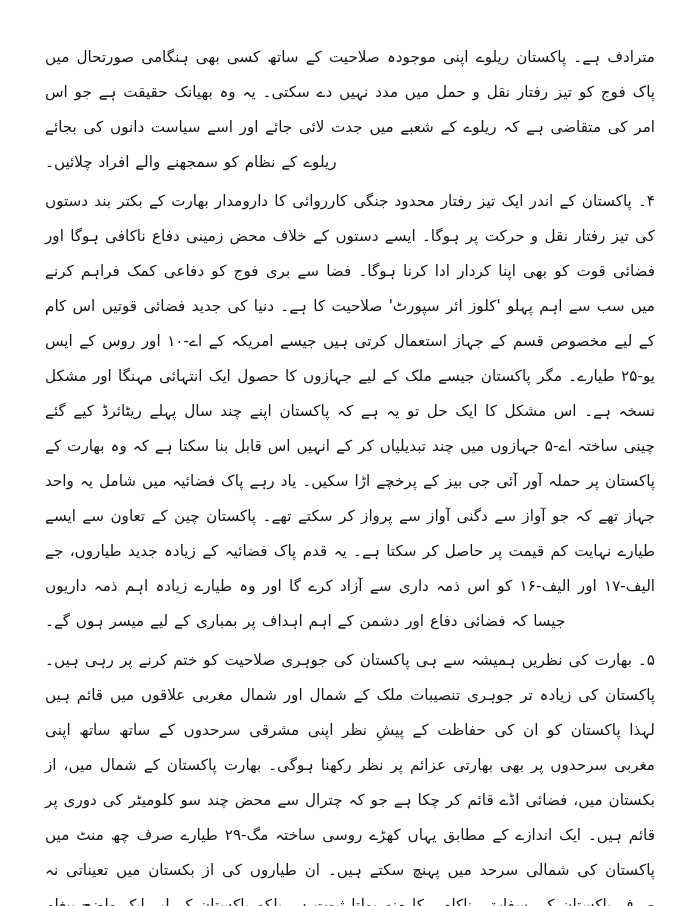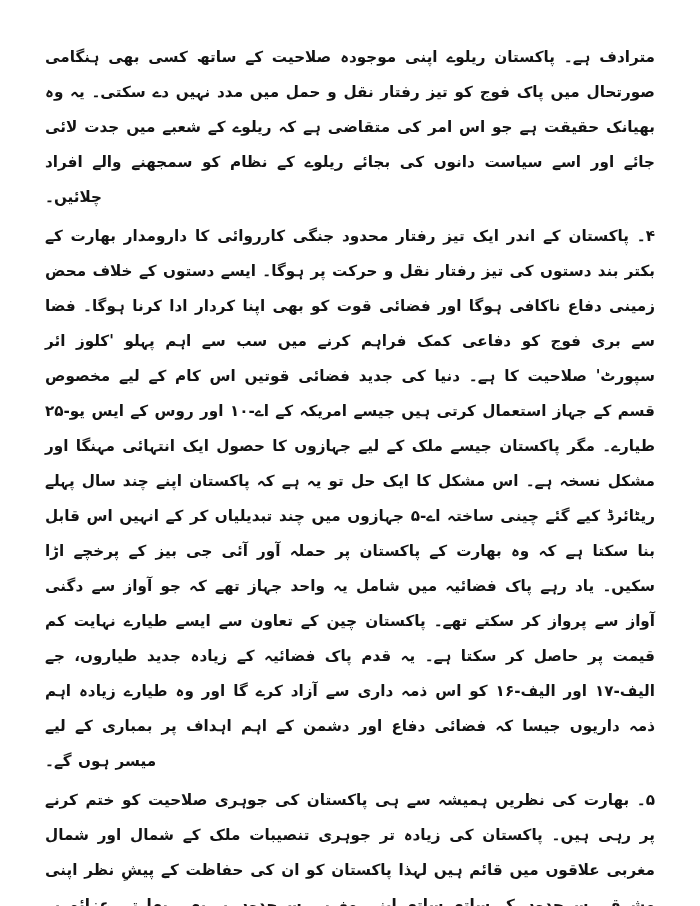--- a/index.html
+++ b/index.html
@@ -13,21 +13,20 @@
     height: 906px;
     overflow: hidden;
     font-family: "DejaVu Sans", "Liberation Sans", sans-serif;
   }
 
   #page {
     position: relative;
     width: 700px;
     height: 906px;
     background: #ffffff;
-    font-weight: bold;
   }
 
   #doc-body {
     position: absolute;
     top: 40px;
     right: 45px;
     left: 45px;
     width: 610px;
     direction: rtl;
     text-align: justify;

